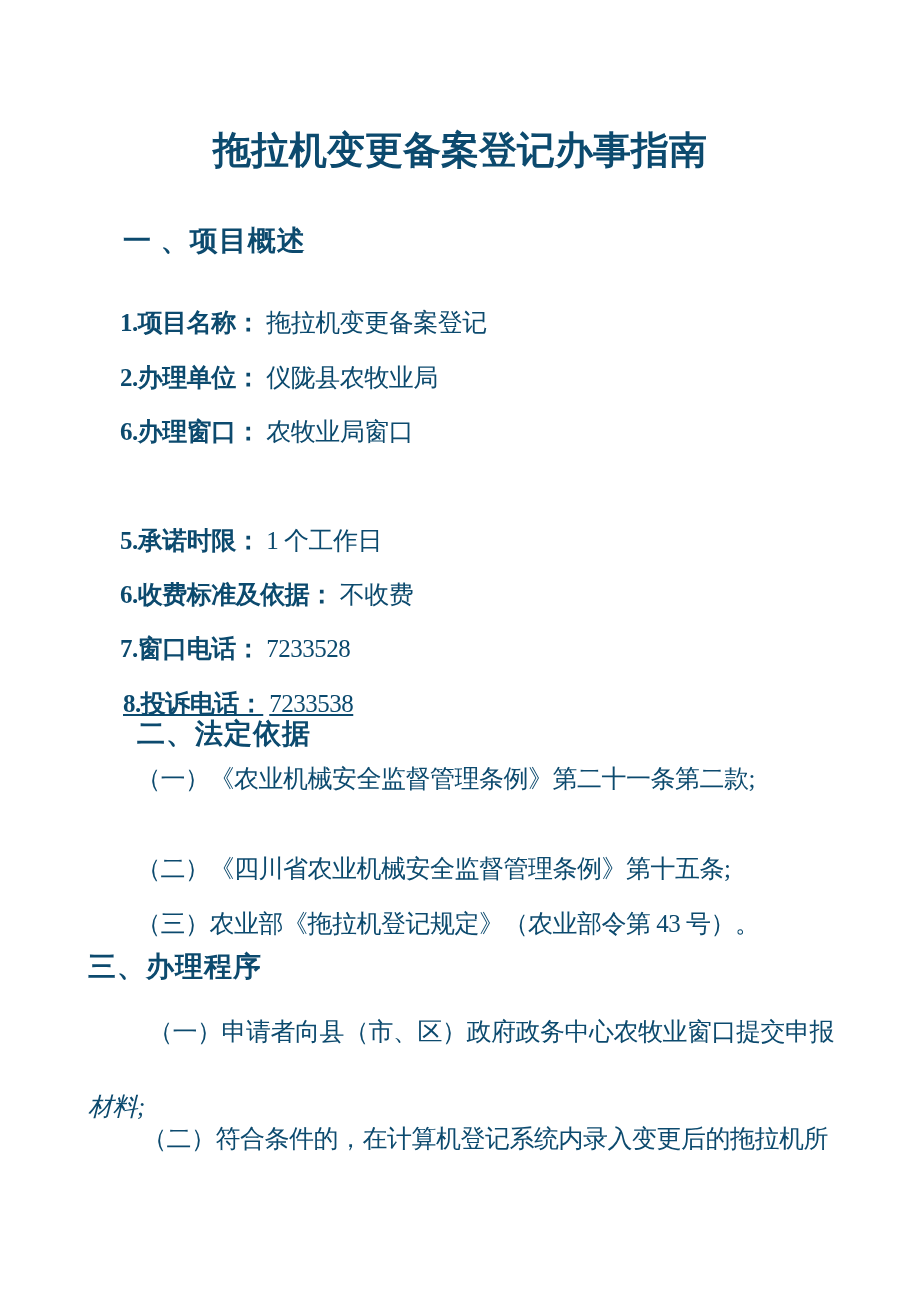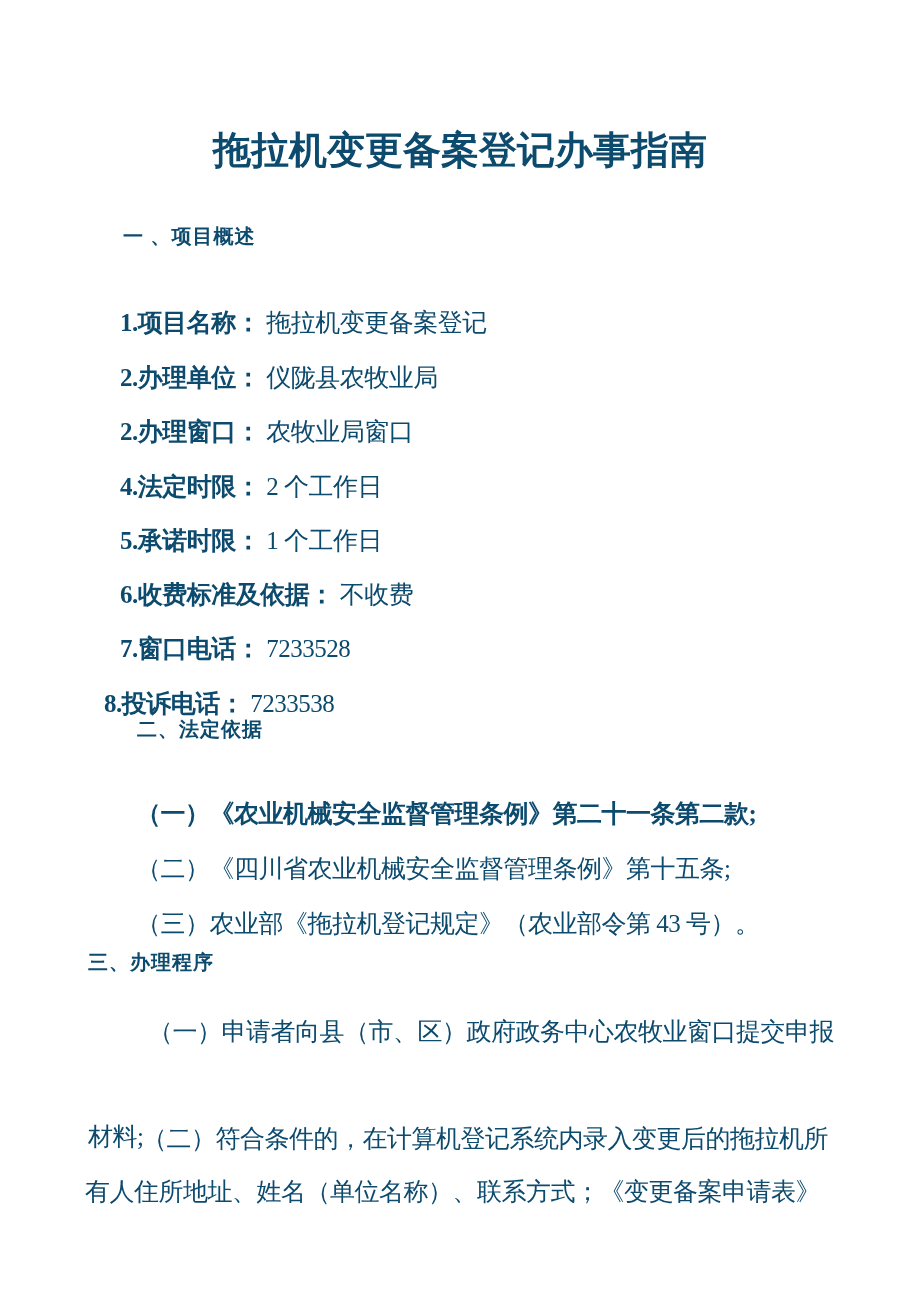--- a/index.html
+++ b/index.html
@@ -26,21 +26,21 @@
     right: 0;
     text-align: center;
     font-family: "Liberation Sans", sans-serif;
     font-weight: 700;
     font-size: 38px;
     letter-spacing: 0px;
   }
   .section-heading {
     font-family: "Liberation Sans", sans-serif;
     font-weight: 700;
-    font-size: 20px;
+    font-size: 28px;
     letter-spacing: 1px;
   }
   .body-text {
     font-size: 25px;
     letter-spacing: -0.5px;
     margin-top: 28px;
   }
   .item-label {
     font-weight: 700;
     margin-right: 6px;
@@ -55,44 +55,40 @@
 
   <div class="line section-heading" style="top:224px; left:123px;">一 、项目概述</div>
 
   <div class="line body-text" style="top:280px; left:120px;">
     <span class="item-label">1.项目名称：</span><span>拖拉机变更备案登记</span>
   </div>
   <div class="line body-text" style="top:335px; left:120px;">
     <span class="item-label">2.办理单位：</span><span>仪陇县农牧业局</span>
   </div>
   <div class="line body-text" style="top:389px; left:120px;">
-    <span class="item-label">2.办理窗口：</span><span>农牧业局窗口</span>
-  </div>
-  <div class="line body-text" style="top:444px; left:120px;">
-    <span class="item-label">4.法定时限：</span><span>2 个工作日</span>
+    <span class="item-label">6.办理窗口：</span><span>农牧业局窗口</span>
   </div>
   <div class="line body-text" style="top:498px; left:120px;">
     <span class="item-label">5.承诺时限：</span><span>1 个工作日</span>
   </div>
   <div class="line body-text" style="top:552px; left:120px;">
     <span class="item-label">6.收费标准及依据：</span><span>不收费</span>
   </div>
   <div class="line body-text" style="top:606px; left:120px;text-align:center;">
     <span class="item-label">7.窗口电话：</span><span>7233528</span>
   </div>
-  <div class="line body-text" style="top:661px; left:104px;">
+  <div class="line body-text" style="top:661px; left:123px;text-decoration:underline;">
     <span class="item-label">8.投诉电话：</span><span>7233538</span>
   </div>
 
   <div class="line section-heading" style="top:717px; left:137px;">二、法定依据</div>
 
-  <div class="line body-text" style="top:771px; left:136px;font-weight:bold;">（一）《农业机械安全监督管理条例》第二十一条第二款;</div>
+  <div class="line body-text" style="top:736px; left:136px;">（一）《农业机械安全监督管理条例》第二十一条第二款;</div>
   <div class="line body-text" style="top:826px; left:136px;">（二）《四川省农业机械安全监督管理条例》第十五条;</div>
   <div class="line body-text" style="top:881px; left:136px;">（三）农业部《拖拉机登记规定》（农业部令第 43 号）。</div>
 
   <div class="line section-heading" style="top:950px; left:88px;">三、办理程序</div>
 
   <div class="line body-text" style="top:989px; left:148px;">（一）申请者向县（市、区）政府政务中心农牧业窗口提交申报</div>
-  <div class="line body-text" style="top:1094px; left:88px;">材料;</div>
+  <div class="line body-text" style="top:1064px; left:88px;font-style:italic;">材料;</div>
   <div class="line body-text" style="top:1096px; left:142px;">（二）符合条件的，在计算机登记系统内录入变更后的拖拉机所</div>
-  <div class="line body-text" style="top:1149px; left:85px;">有人住所地址、姓名（单位名称）、联系方式；《变更备案申请表》</div>
 
 </div>
 
 </body></html>

